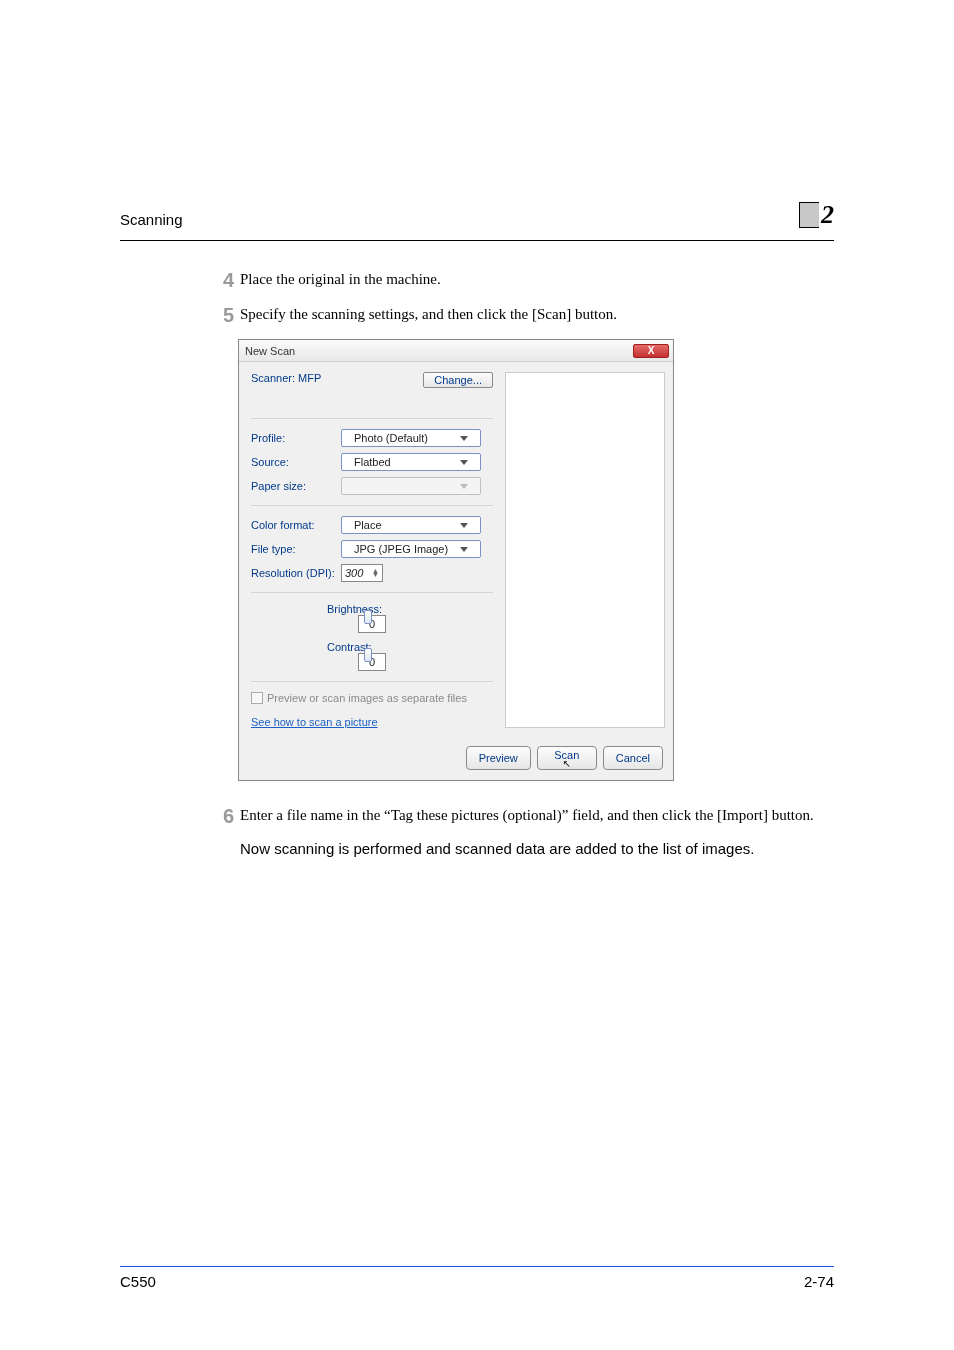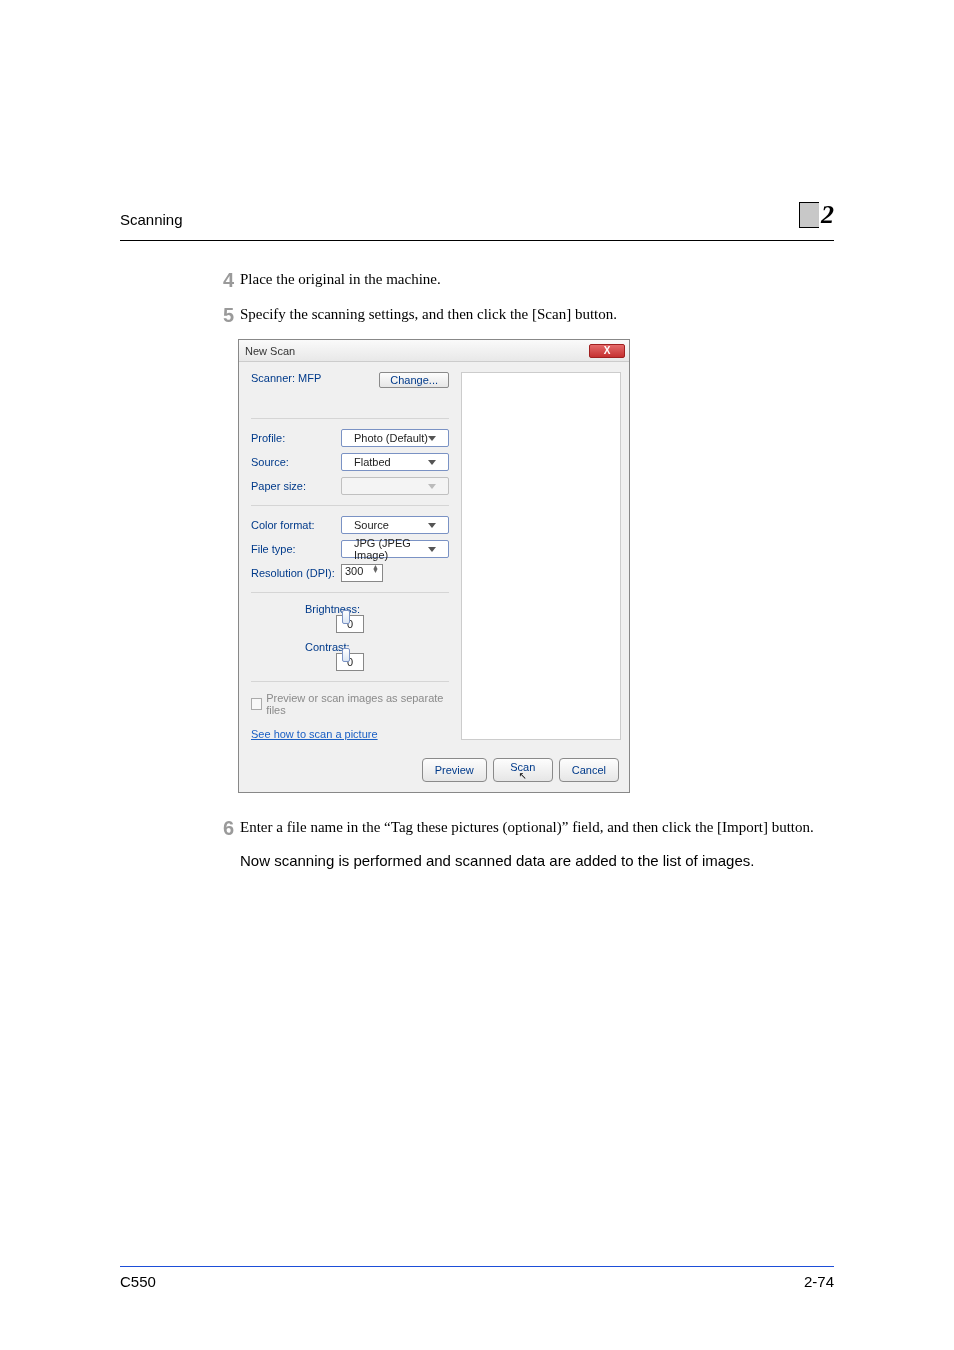--- a/index.html
+++ b/index.html
@@ -49,21 +49,21 @@
       color: #9a9a9a;
       text-align: right;
       padding-right: 6px;
       flex: none;
     }
     .step-body { font-size: 15px; padding-top: 2px; font-family: Liberation Serif, serif; }
     .followup { margin: 10px 0 0 120px; font-size: 15px; }
 
     
     .dialog {
-      width: 392px;
+      width: 436px;
       margin: 12px 0 24px 118px;
       background: #f0f0f0;
       border: 1px solid #888;
       font-size: 11px;
       color: #003a8a;
       user-select: none;
     }
     .titlebar {
       height: 22px;
       background: linear-gradient(#fafafa,#e8e8e8);
@@ -123,22 +123,22 @@
       margin-left:auto;
       width:0;height:0;
       border-left:4px solid transparent;
       border-right:4px solid transparent;
       border-top:5px solid #555;
     }
     .dd.disabled .caret { border-top-color:#bbb; }
     .spin {
       width: 42px; height:18px;
       background:#fff; border:1px solid #888;
-      display:flex; align-items:flex-start; padding:0 3px;
-      font-size:11px; color:#222;
+      display:flex; align-items:center; padding:0 3px;
+      font-size:11px; color:#222;font-style:italic;
     }
     .spin .arrows { margin-left:auto;display:flex;flex-direction:column;line-height:4px;color:#666;font-size:7px; }
     .slider-row { display:flex; align-items:center; margin: 8px 0; flex-direction: column; }
     .slider-row .lbl { width: 90px; }
     .track {
       flex:1; height: 3px; background:#cfd8e4;
       position:relative; margin-right:8px;
       max-width: 110px;
     }
     .thumb {
@@ -241,21 +241,21 @@
           <span></span>
           <span class="caret"></span>
         </div>
       </div>
 
       <div class="divider"></div>
 
       <div class="form-row">
         <span class="lbl">Color format:</span>
         <div class="dd">
-          <span>Source</span>
+          <span>Place</span>
           <span class="caret"></span>
         </div>
       </div>
       <div class="form-row">
         <span class="lbl">File type:</span>
         <div class="dd">
           <span>JPG (JPEG Image)</span>
           <span class="caret"></span>
         </div>
       </div>

